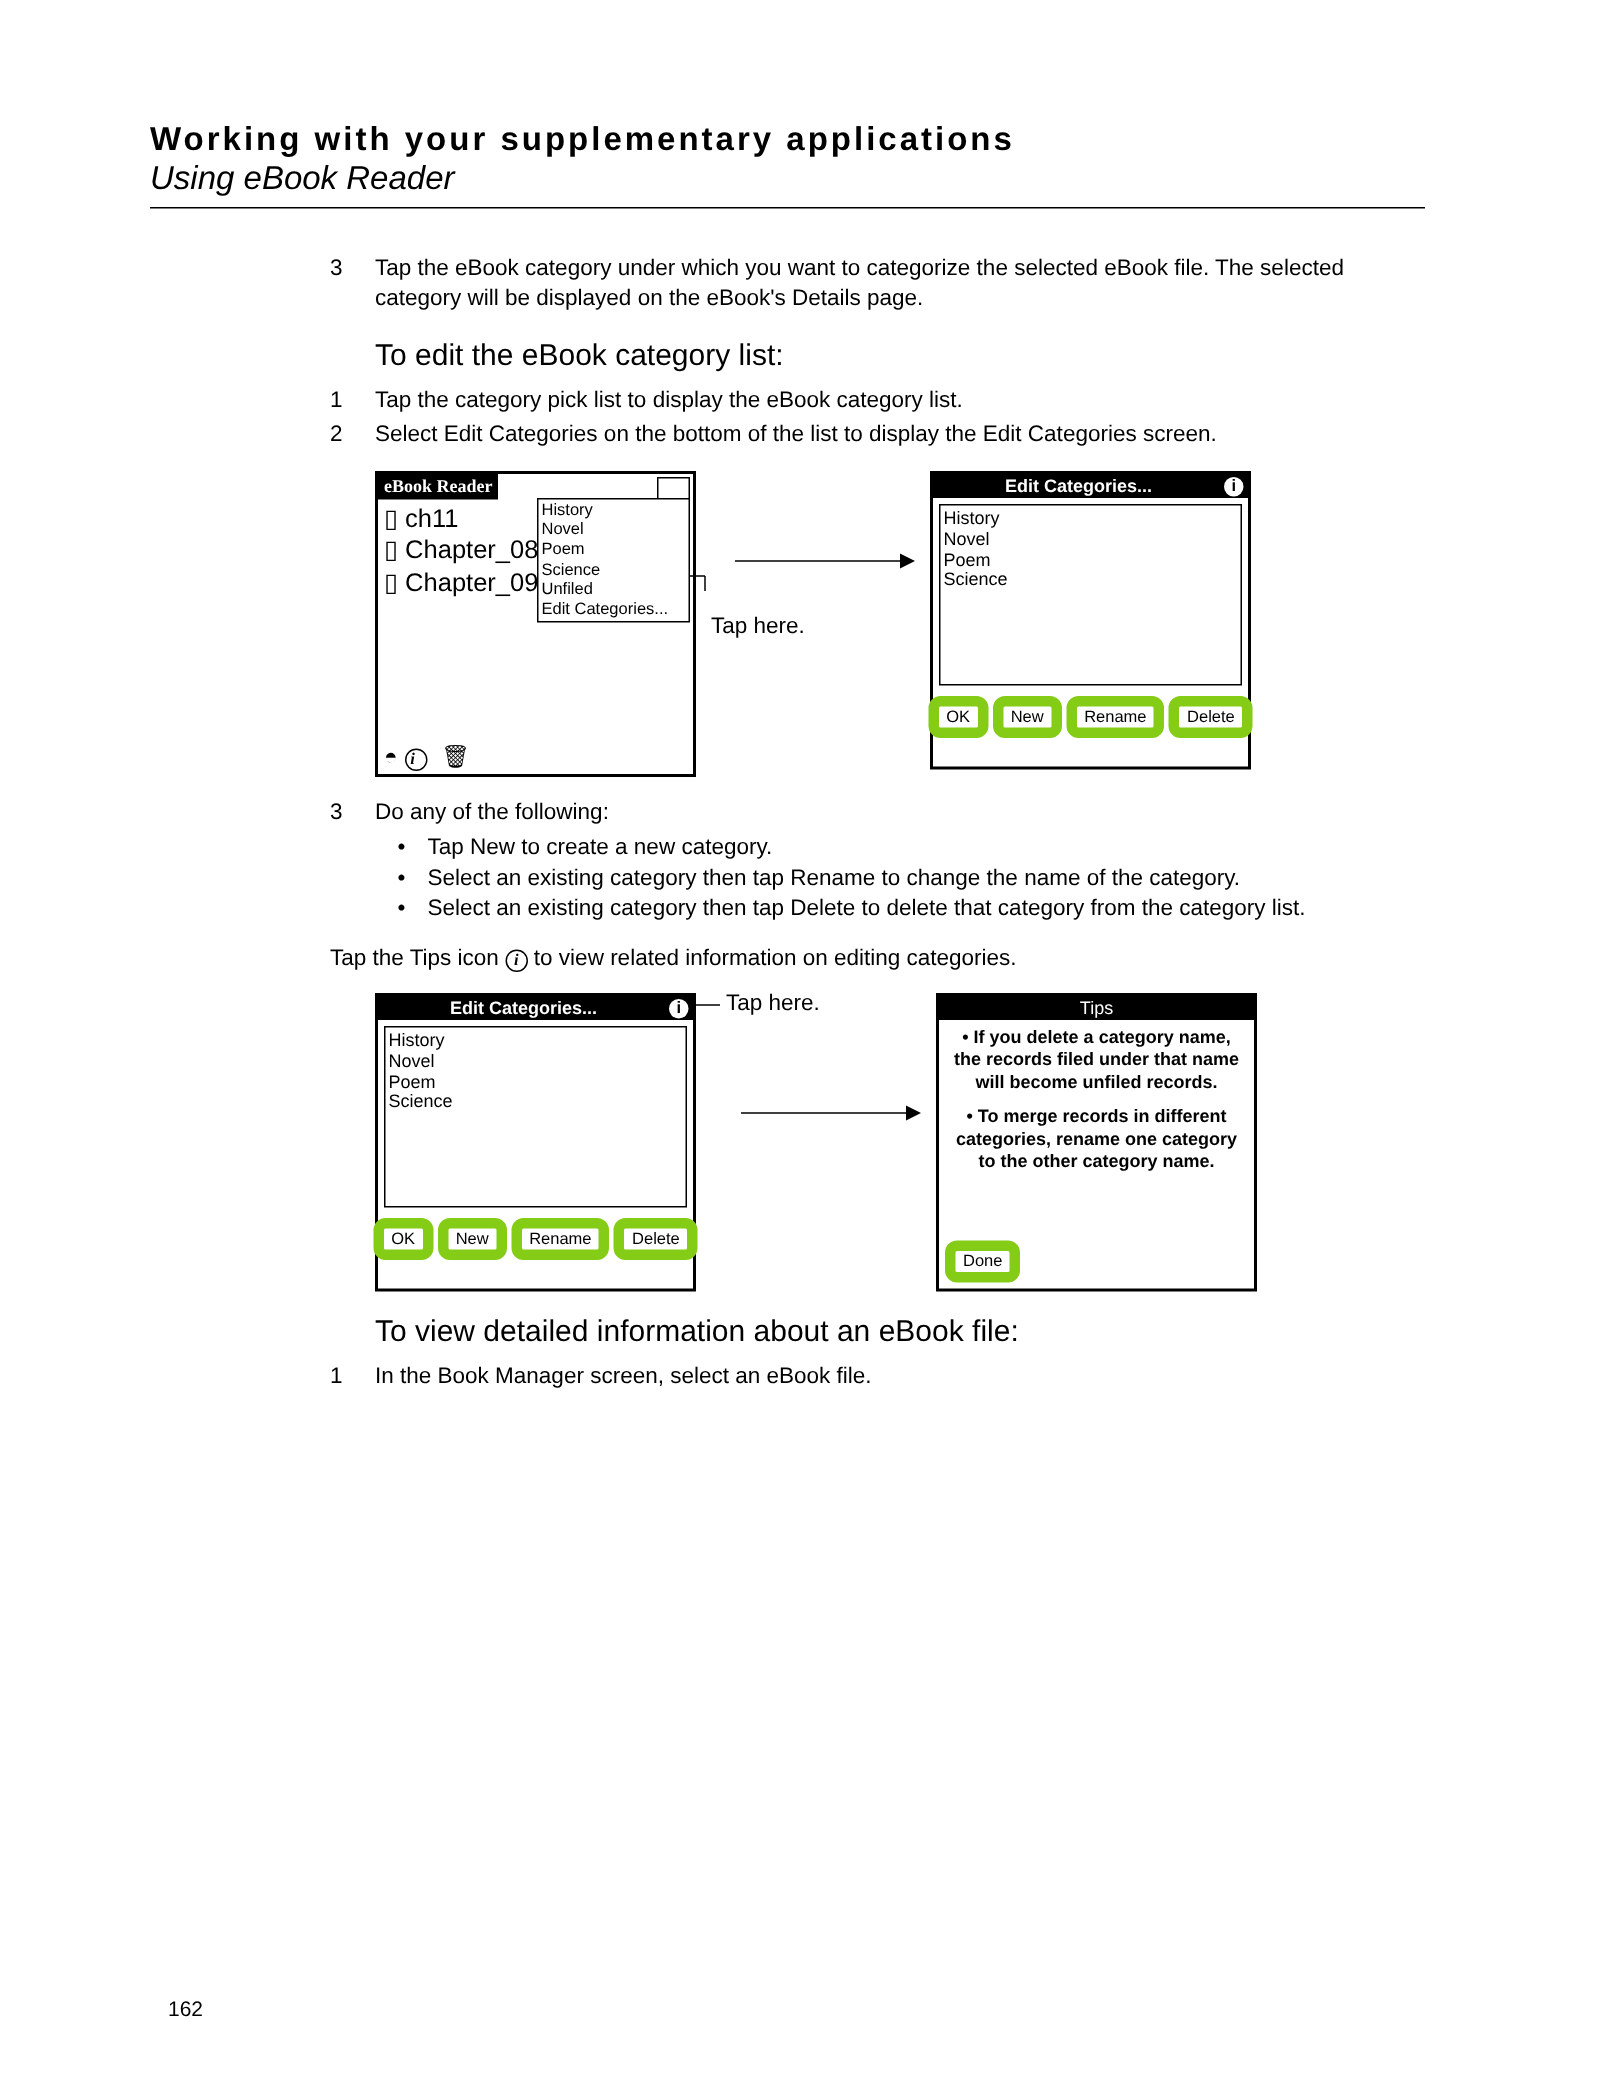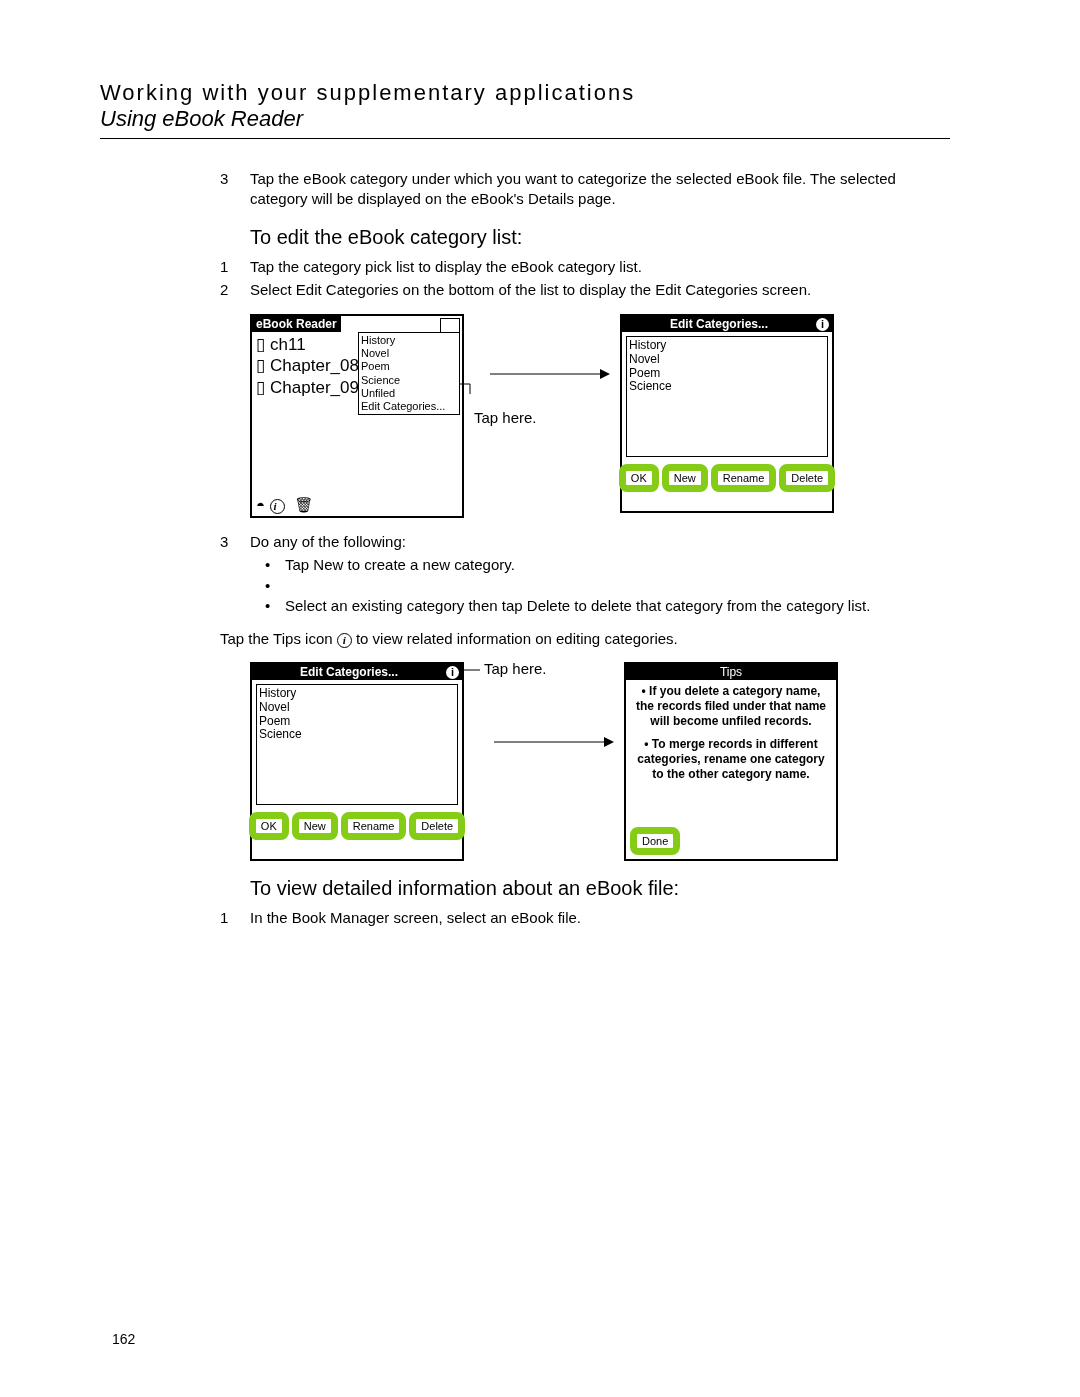--- a/index.html
+++ b/index.html
@@ -11,21 +11,21 @@
   .page {
     width: 1080px;
     height: 1397px;
     box-sizing: border-box;
     padding: 80px 130px 60px 100px;
     position: relative;
   }
   .chapter-line1 {
     font-size: 22px;
     letter-spacing: 2px;
-    font-weight: 400;
+    font-weight: 700;
   }
   .chapter-line2 {
     font-size: 22px;
     font-style: italic;
   }
   hr.headrule {
     border: none;
     border-top: 1px solid #000;
     margin: 6px 0 30px 0;
   }
@@ -136,21 +136,21 @@
     </div>
     <div class="step-row">
       <div class="step-num">2</div>
       <div>Select Edit Categories on the bottom of the list to display the Edit Categories screen.</div>
     </div>
 
     <div class="figure-area">
 
       <div style="position:relative; width:210px;">
         <div class="palmscreen" style="width:210px; height:200px; position:relative;">
-          <div style="display:flex;">
+          <div style="display:flex;font-family:Liberation Serif, serif;">
             <div class="ebook-title" style="flex:0 0 auto;">eBook Reader</div>
             <div style="flex:1"></div>
             <div class="ebook-pick" style="position:absolute; right:2px; top:2px; background:#fff;">
               <span>All</span>
             </div>
           </div>
           <div style="padding:2px 4px; font-size:17px; line-height:1.25;">
             <div>▯ <span>ch11</span></div>
             <div>▯ <span>Chapter_08</span></div>
             <div>▯ <span>Chapter_09</span></div>
@@ -205,20 +205,21 @@
     <div class="step-row" style="margin-top:10px;">
       <div class="step-num">3</div>
       <div>Do any of the following:</div>
     </div>
     <div class="bullet-row">
         <div class="bullet-dot">•</div>
         <div>Tap New to create a new category.</div>
       </div>
     <div class="bullet-row">
         <div class="bullet-dot">•</div>
+        <div>Select an existing category then tap Rename to change the name of the category.</div>
       </div>
     <div class="bullet-row">
         <div class="bullet-dot">•</div>
         <div>Select an existing category then tap Delete to delete that category from the category list.</div>
       </div>
 
 
     <div style="font-size:15px; margin:14px 0;">
       <span>Tap the Tips icon </span><span class="info-circle">i</span><span> to view related information on editing categories.</span>
     </div>

